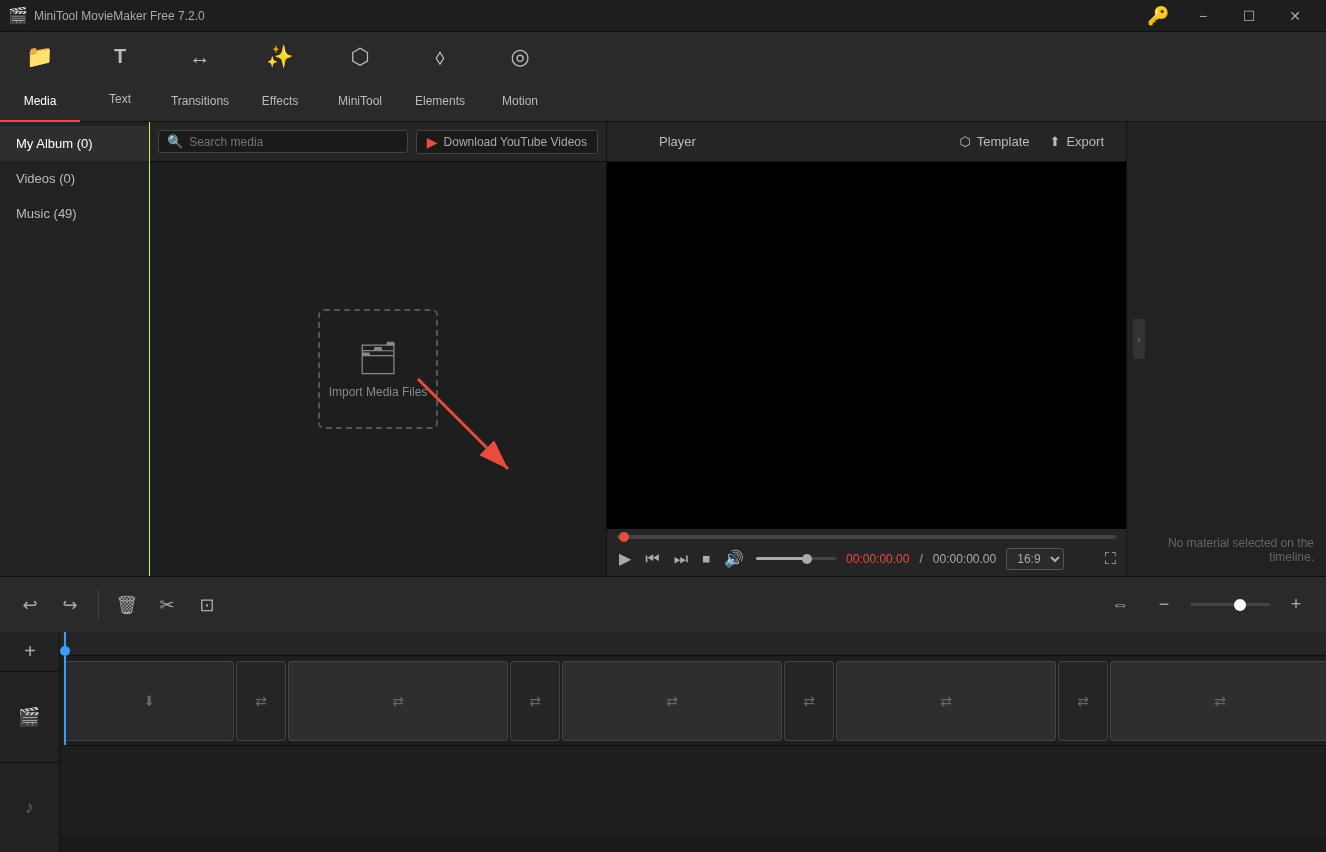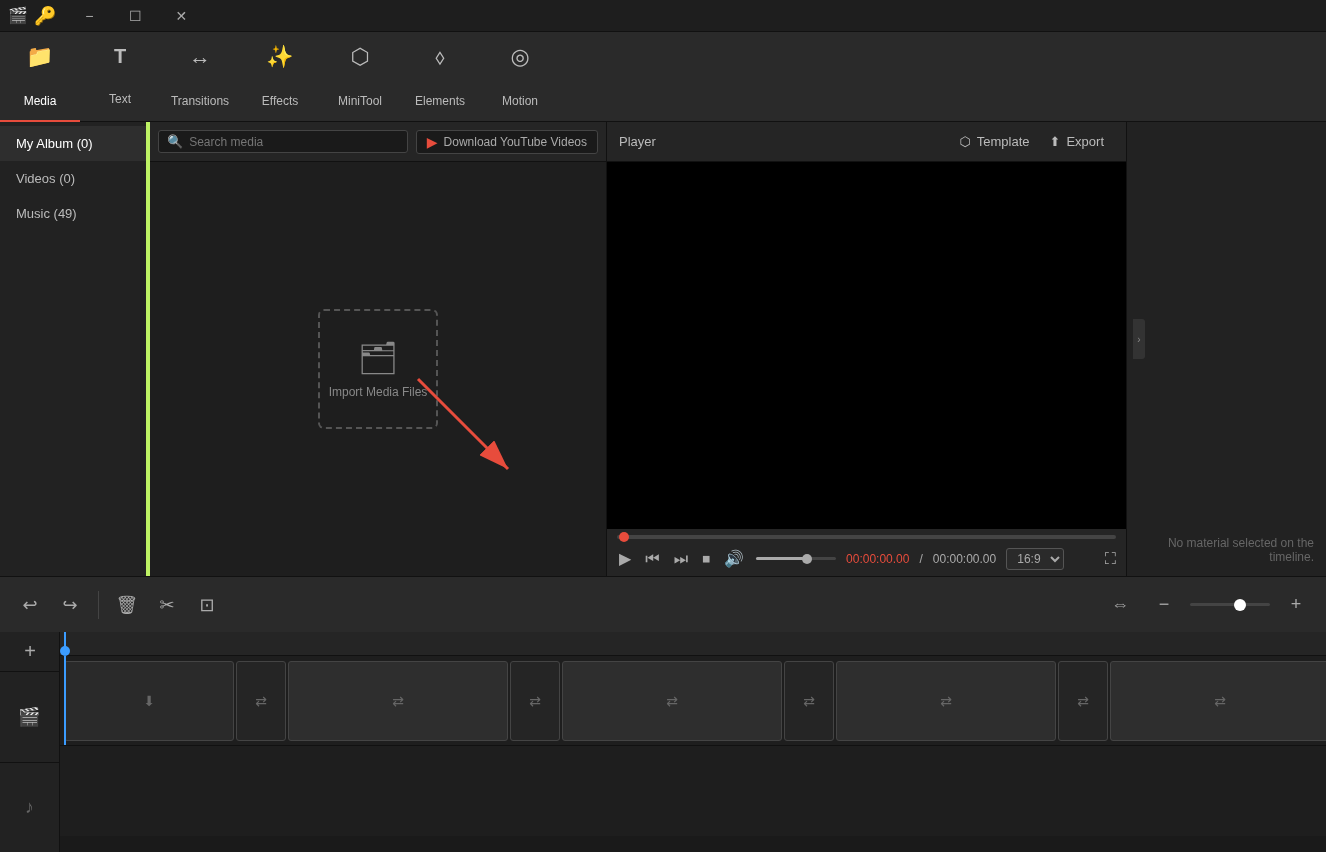--- a/index.html
+++ b/index.html
@@ -39,21 +39,21 @@
     
     #main {
       display: flex;
       height: calc(852px - 32px - 90px - 56px - 220px);
     }
 
     
     #sidebar {
       width: 150px;
       background: #222;
-      border-right: 4px solid #bef264;
+      border-right: 1px solid #bef264;
       padding-top: 4px;
     }
     .sidebar-item {
       padding: 10px 16px;
       cursor: pointer;
       color: #bbb;
       font-size: 13px;
     }
     .sidebar-item.active { background: #2e2e2e; color: #fff; }
 
@@ -119,21 +119,21 @@
       flex-direction: column;
     }
     #player-header {
       height: 40px;
       background: #252525;
       display: flex;
       align-items: center;
       padding: 0 12px;
       border-bottom: 1px solid #111;
     }
-    #player-header .player-title { flex: 1; color: #bbb; font-size: 13px; }
+    #player-header .player-title { flex: 1; color: #bbb; font-size: 13px; margin-left: 40px; }
     .template-btn {
       display: flex; align-items: center; gap: 6px;
       background: transparent; border: none; color: #bbb; cursor: pointer;
       font-size: 13px; padding: 4px 10px; border-radius: 3px;
     }
     .export-btn {
       display: flex; align-items: center; gap: 6px;
       background: transparent; border: none; color: #bbb; cursor: pointer;
       font-size: 13px; padding: 4px 10px; border-radius: 3px;
     }
@@ -299,20 +299,21 @@
     #main {
       height: calc(852px - 32px - 90px - 56px - 220px);
       min-height: 200px;
     }
   </style>
 </head>
 <body>
 
 <div id="titlebar">
   <span style="color:#e74c3c; font-size:16px; margin-right:6px;">🎬</span>
+  <span style="font-size:12px; color:#aaa; flex:1;">MiniTool MovieMaker Free 7.2.0</span>
   <span style="color:#f0c040; font-size:18px; margin-right:10px; cursor:pointer;">🔑</span>
   <button class="win-btn">−</button>
   <button class="win-btn">☐</button>
   <button class="win-btn close">✕</button>
 </div>
 
 <div id="toolbar">
   <div class="toolbar-item active">
     <span class="t-icon">📁</span>
     <span class="t-label">Media</span>

